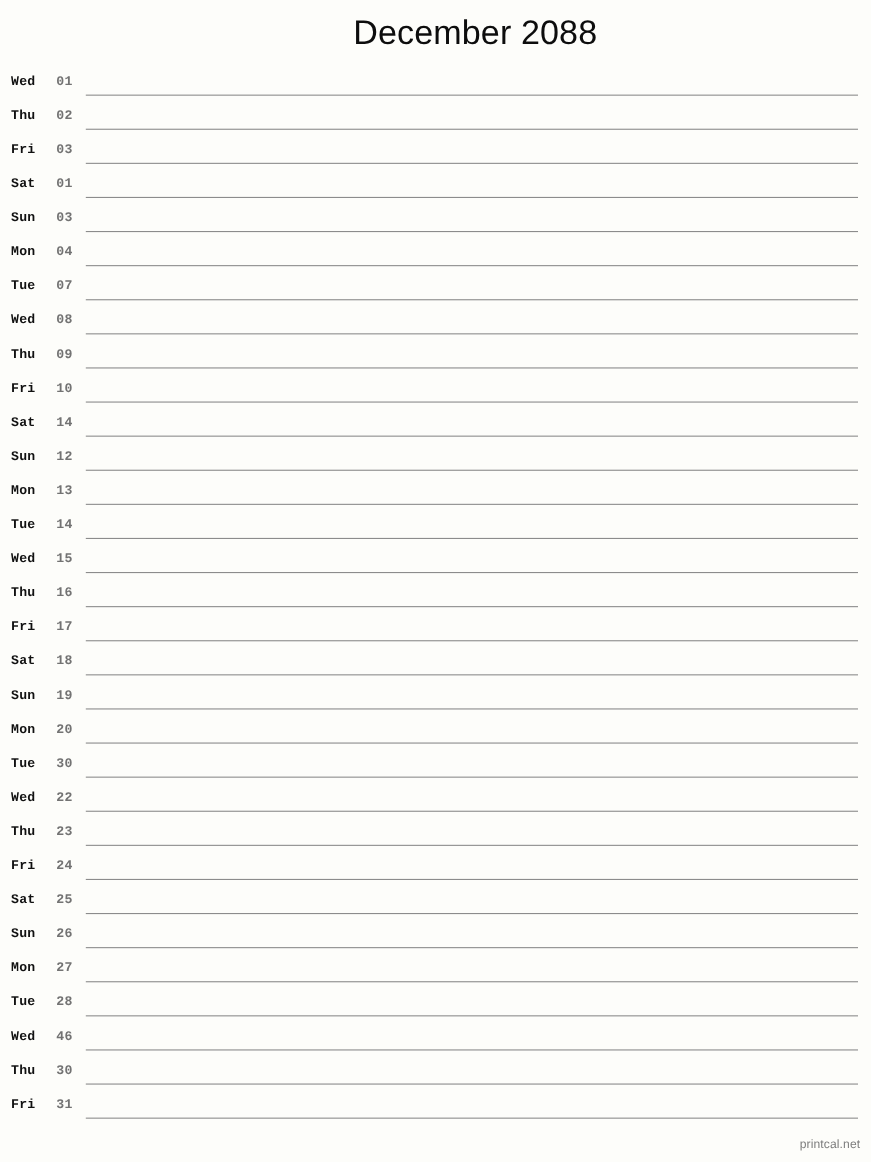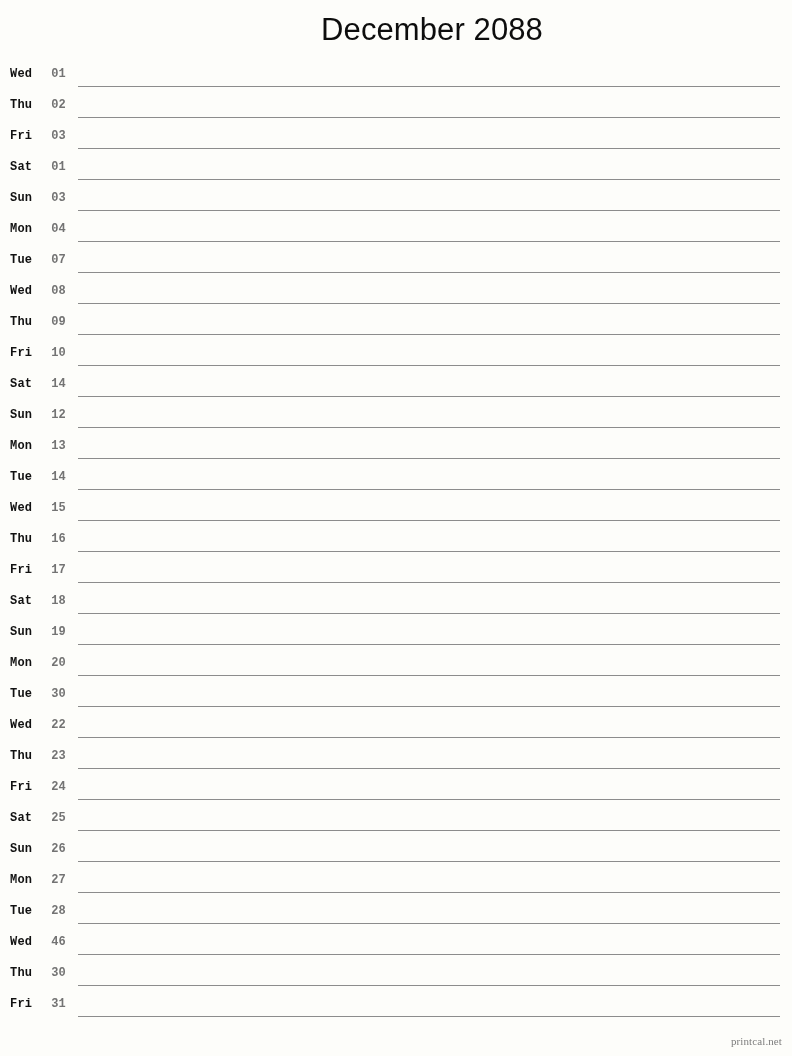--- a/index.html
+++ b/index.html
@@ -94,21 +94,20 @@
   
   .footer {
     position: absolute;
     right: 10px;
     bottom: 8px;
     font-size: 11px;
     color: #7d7d7d;
     letter-spacing: 0.1px;
     line-height: 13px;
     white-space: nowrap;
-    font-family: Liberation Serif, serif;
   }
 </style>
 </head>
 <body>
 
 <div class="page">
 
   <div class="title">December 2088</div>
 
   <div class="rows">

